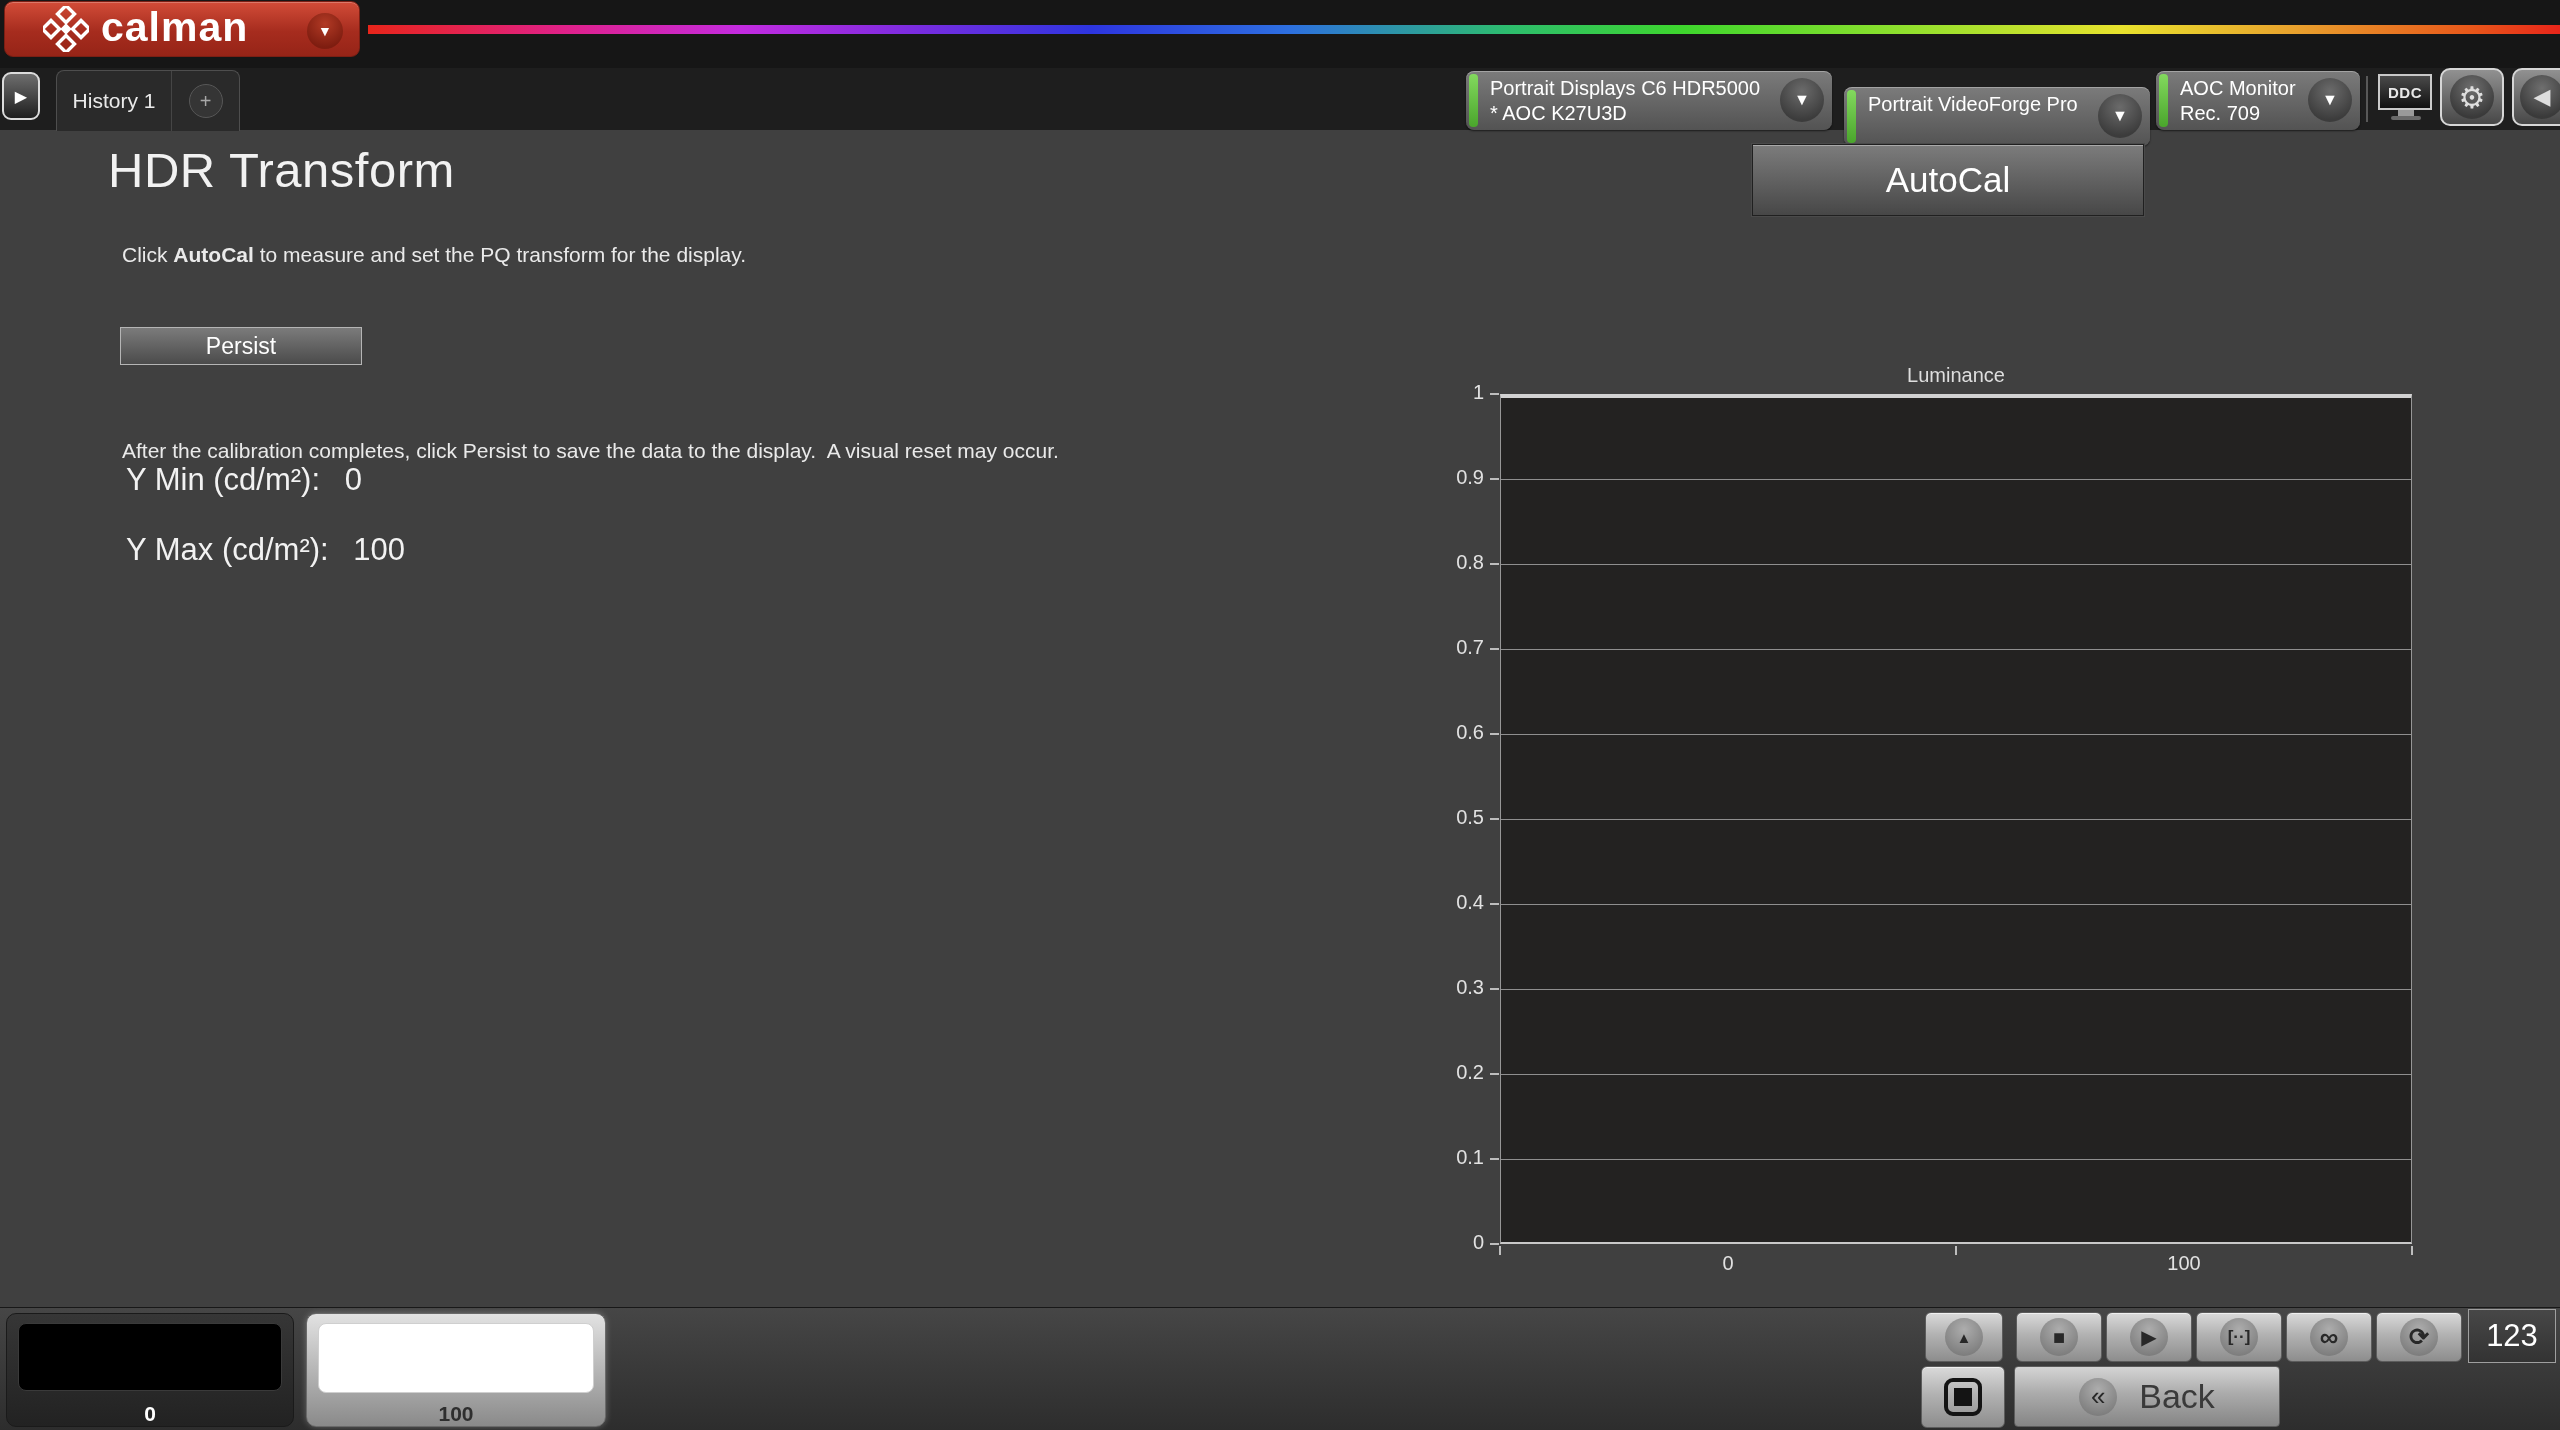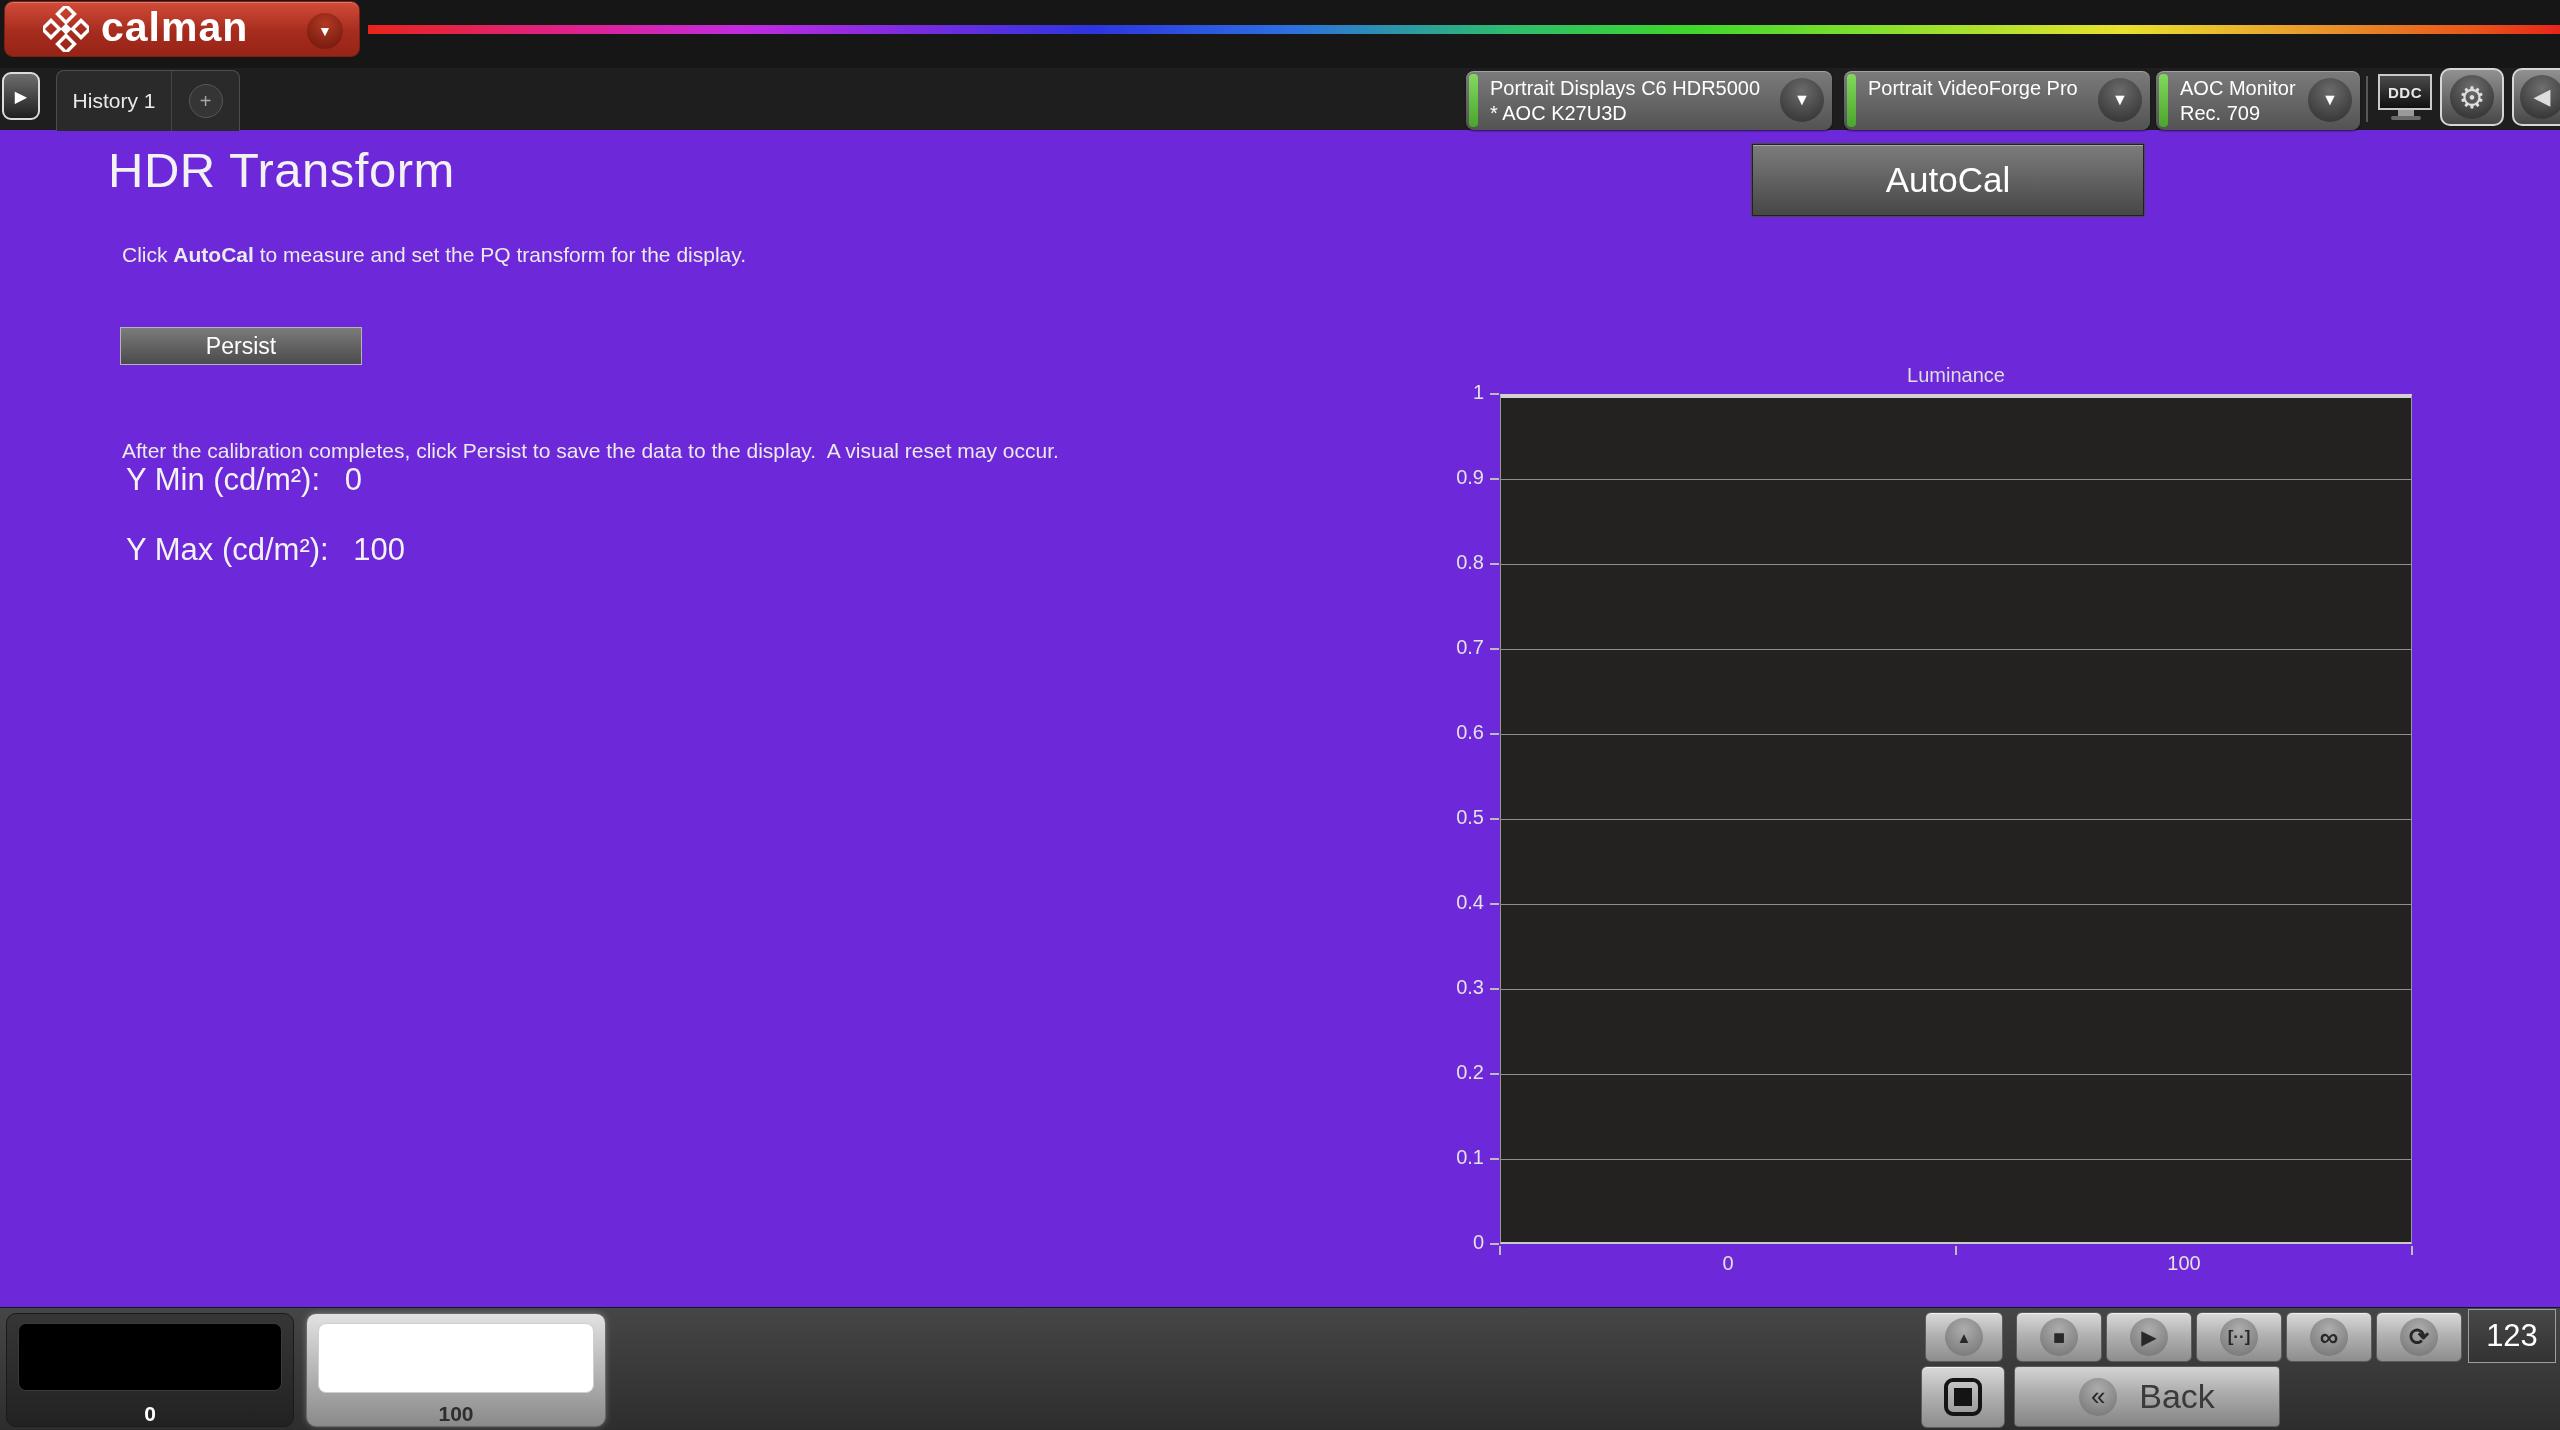--- a/index.html
+++ b/index.html
@@ -1,17 +1,17 @@
 <!DOCTYPE html>
 <html><head>
 <meta charset="utf-8">
 <style>
   html,body{margin:0;padding:0;background:#111;}
   *{box-sizing:border-box;font-family:"Liberation Sans",sans-serif;}
-  #stage{position:relative;width:2560px;height:1430px;background:#6d28d9;overflow:hidden;}
+  #stage{position:relative;width:2560px;height:1430px;background:#404040;overflow:hidden;}
 
   
   .topbar{position:absolute;left:0;top:0;width:2560px;height:68px;background:#161616;}
   .tabrow{position:absolute;left:0;top:68px;width:2560px;height:62px;background:#1e1e1e;}
   .logo{position:absolute;left:4px;top:1px;width:356px;height:56px;border-radius:9px;
         background:linear-gradient(#d24c38,#a62c1e 55%,#962417);border:1px solid #7c1f14;
         box-shadow:inset 0 1px 0 rgba(255,255,255,.25);display:flex;align-items:center;padding-left:38px;cursor:pointer;}
   .logo-text{color:#fff;font-size:41px;font-weight:600;letter-spacing:1px;margin-left:12px;line-height:1;padding-bottom:4px;}
   .logo-arrow{position:absolute;right:16px;top:11px;width:36px;height:36px;border-radius:50%;
         background:radial-gradient(circle at 50% 30%,#b23a25,#7e1d10 75%);display:flex;align-items:center;justify-content:center;
@@ -124,21 +124,21 @@
   </div>
 
   <div class="devdd" style="left:1466px;width:366px;">
     <div class="stripe"></div>
     <div class="lines">
       <div>Portrait Displays C6 HDR5000</div>
       <div>* AOC K27U3D</div>
     </div>
     <div class="dd-arrow">▼</div>
   </div>
-  <div class="devdd" style="left:1844px;width:306px;">
+  <div class="devdd" style="left:1844px;width:306px;margin-top:16px;">
     <div class="stripe"></div>
     <div class="lines">
       <div>Portrait VideoForge Pro</div>
     </div>
     <div class="dd-arrow">▼</div>
   </div>
   <div class="devdd" style="left:2156px;width:204px;text-decoration:underline;">
     <div class="stripe"></div>
     <div class="lines">
       <div>AOC Monitor</div>

